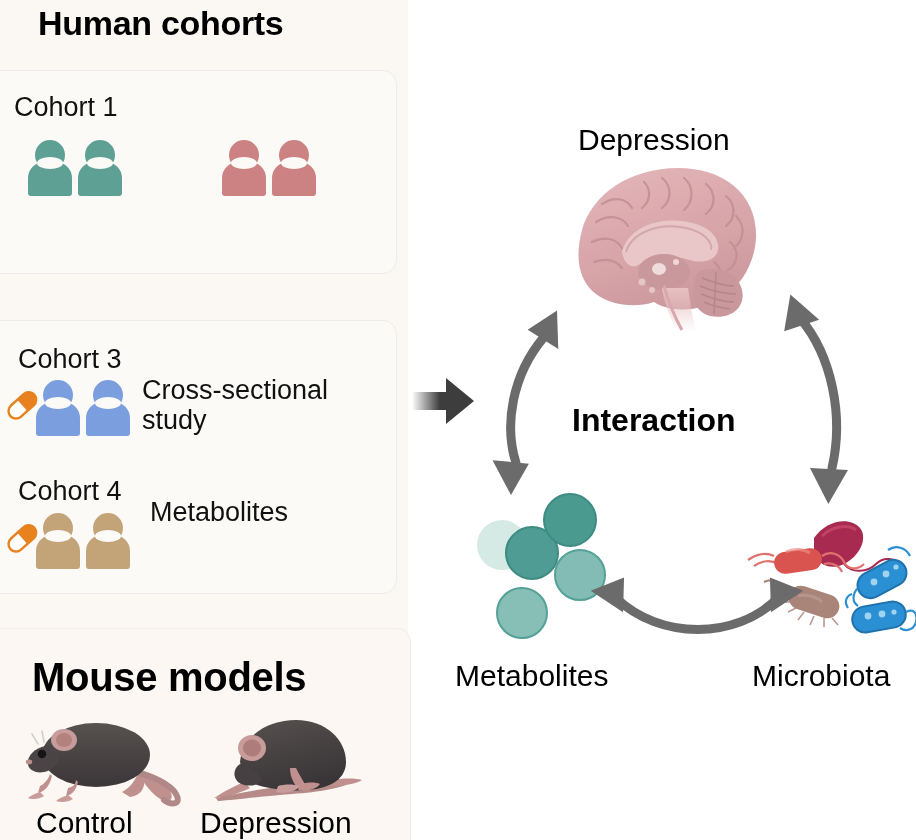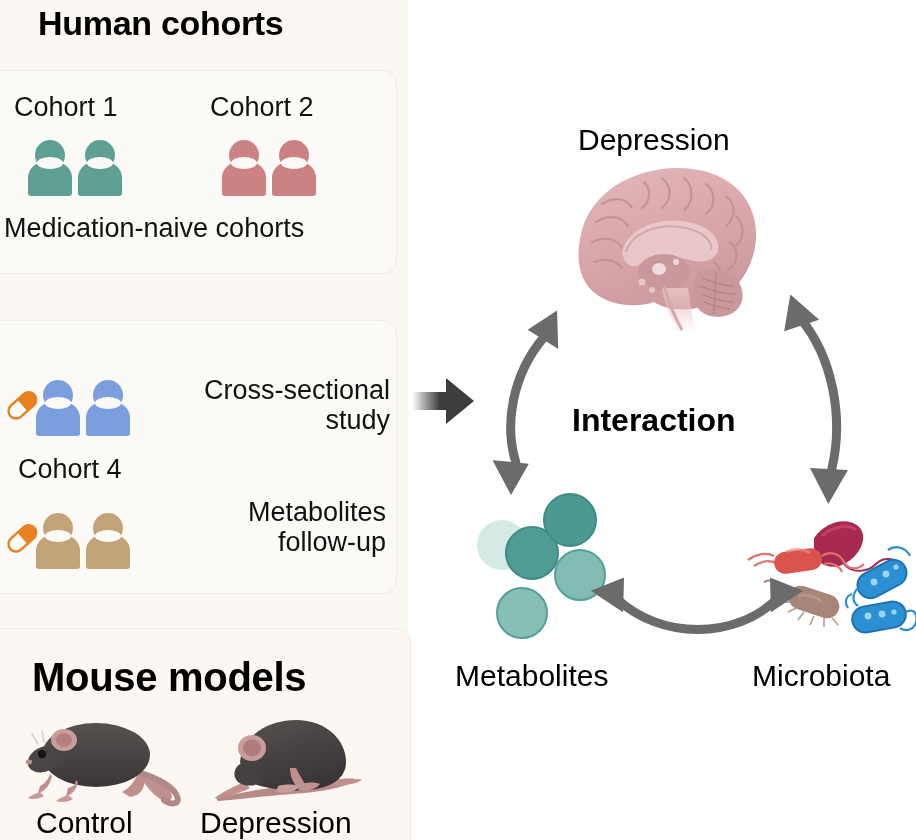--- a/index.html
+++ b/index.html
@@ -58,21 +58,21 @@
   .person .body::after{
     content:"";position:absolute;left:50%;top:-5px;transform:translateX(-50%);
     width:26px;height:12px;border-radius:50%;
     background:#fbfaf7;
   }
 
   
   .pill{position:absolute;width:40px;height:40px;}
 
   .study-label{
-    position:absolute;font-size:27px;color:#111;text-align:right;line-height:1.12;
+    position:absolute;font-size:27px;color:#111;text-align:left;line-height:1.12;
   }
 
   .mouse-label{position:absolute;font-size:30px;color:#000;white-space:nowrap;text-align:right;}
 
   
   .node-label{
     position:absolute;font-size:30px;color:#000;white-space:nowrap;
   }
   #label-depression{left:578px;top:123px;}
   #label-metabolites{left:455px;top:659px;}
@@ -91,21 +91,20 @@
 
 <div id="stage">
 
   <div class="left-col"></div>
 
   <div class="section-title" id="human-title">Human cohorts</div>
 
   <div class="card" id="card-naive"></div>
 
   <div class="cohort-label" style="left:14px;top:92px;">Cohort 1</div>
-  <div class="cohort-label" style="left:210px;top:92px;">Cohort 2</div>
 
   <div class="people" style="left:28px;top:140px;color:#5fa094;">
     <div class="person">
         <span class="head"></span>
         <span class="body"></span>
       </div>
     <div class="person">
         <span class="head"></span>
         <span class="body"></span>
       </div>
@@ -114,24 +113,24 @@
     <div class="person">
         <span class="head"></span>
         <span class="body"></span>
       </div>
     <div class="person">
         <span class="head"></span>
         <span class="body"></span>
       </div>
   </div>
 
-  <div class="cohort-label" style="left:4px;top:213px;">Medication-naive cohorts</div>
 
   <div class="card" id="card-treated"></div>
 
+  <div class="cohort-label" style="left:18px;top:344px;">Cohort 3</div>
 
   <svg class="pill" style="left:2px;top:385px;" viewBox="0 0 40 40">
     <g transform="rotate(-42 20 20)">
       <rect x="4" y="13" width="32" height="15" rx="7.5" fill="#ffffff" stroke="#e8821e" stroke-width="2.4"></rect>
       <path d="M20 13 H28.5 A7.5 7.5 0 0 1 28.5 28 H20 Z" fill="#e8821e"></path>
     </g>
   </svg>
 
   <div class="people" style="left:36px;top:380px;color:#7a9ede;">
     <div class="person">
@@ -142,21 +141,21 @@
         <span class="head"></span>
         <span class="body"></span>
       </div>
   </div>
 
   <div class="study-label" style="left:142px;top:375px;width:248px;">
     <span>Cross-sectional</span><br>
     <span>study</span>
   </div>
 
-  <div class="cohort-label" style="left:18px;top:454px;">Cohort 4</div>
+  <div class="cohort-label" style="left:18px;top:476px;">Cohort 4</div>
 
   <svg class="pill" style="left:2px;top:518px;" viewBox="0 0 40 40">
     <g transform="rotate(-42 20 20)">
       <rect x="4" y="13" width="32" height="15" rx="7.5" fill="#ffffff" stroke="#e8821e" stroke-width="2.4"></rect>
       <path d="M20 13 H28.5 A7.5 7.5 0 0 1 28.5 28 H20 Z" fill="#e8821e"></path>
     </g>
   </svg>
 
   <div class="people" style="left:36px;top:513px;color:#c3a478;">
     <div class="person">
@@ -164,21 +163,20 @@
         <span class="body"></span>
       </div>
     <div class="person">
         <span class="head"></span>
         <span class="body"></span>
       </div>
   </div>
 
   <div class="study-label" style="left:150px;top:497px;width:236px;">
     <span>Metabolites</span><br>
-    <span>follow-up</span>
   </div>
 
   <div class="card" id="card-mouse"></div>
 
   <div class="section-title" id="mouse-title">Mouse models</div>
 
   <svg class="abs" style="left:18px;top:700px;" width="180" height="110" viewBox="0 0 180 110">
     <defs>
       <linearGradient id="mbody" x1="0" y1="0" x2="0" y2="1">
         <stop offset="0" stop-color="#57514f"></stop>

